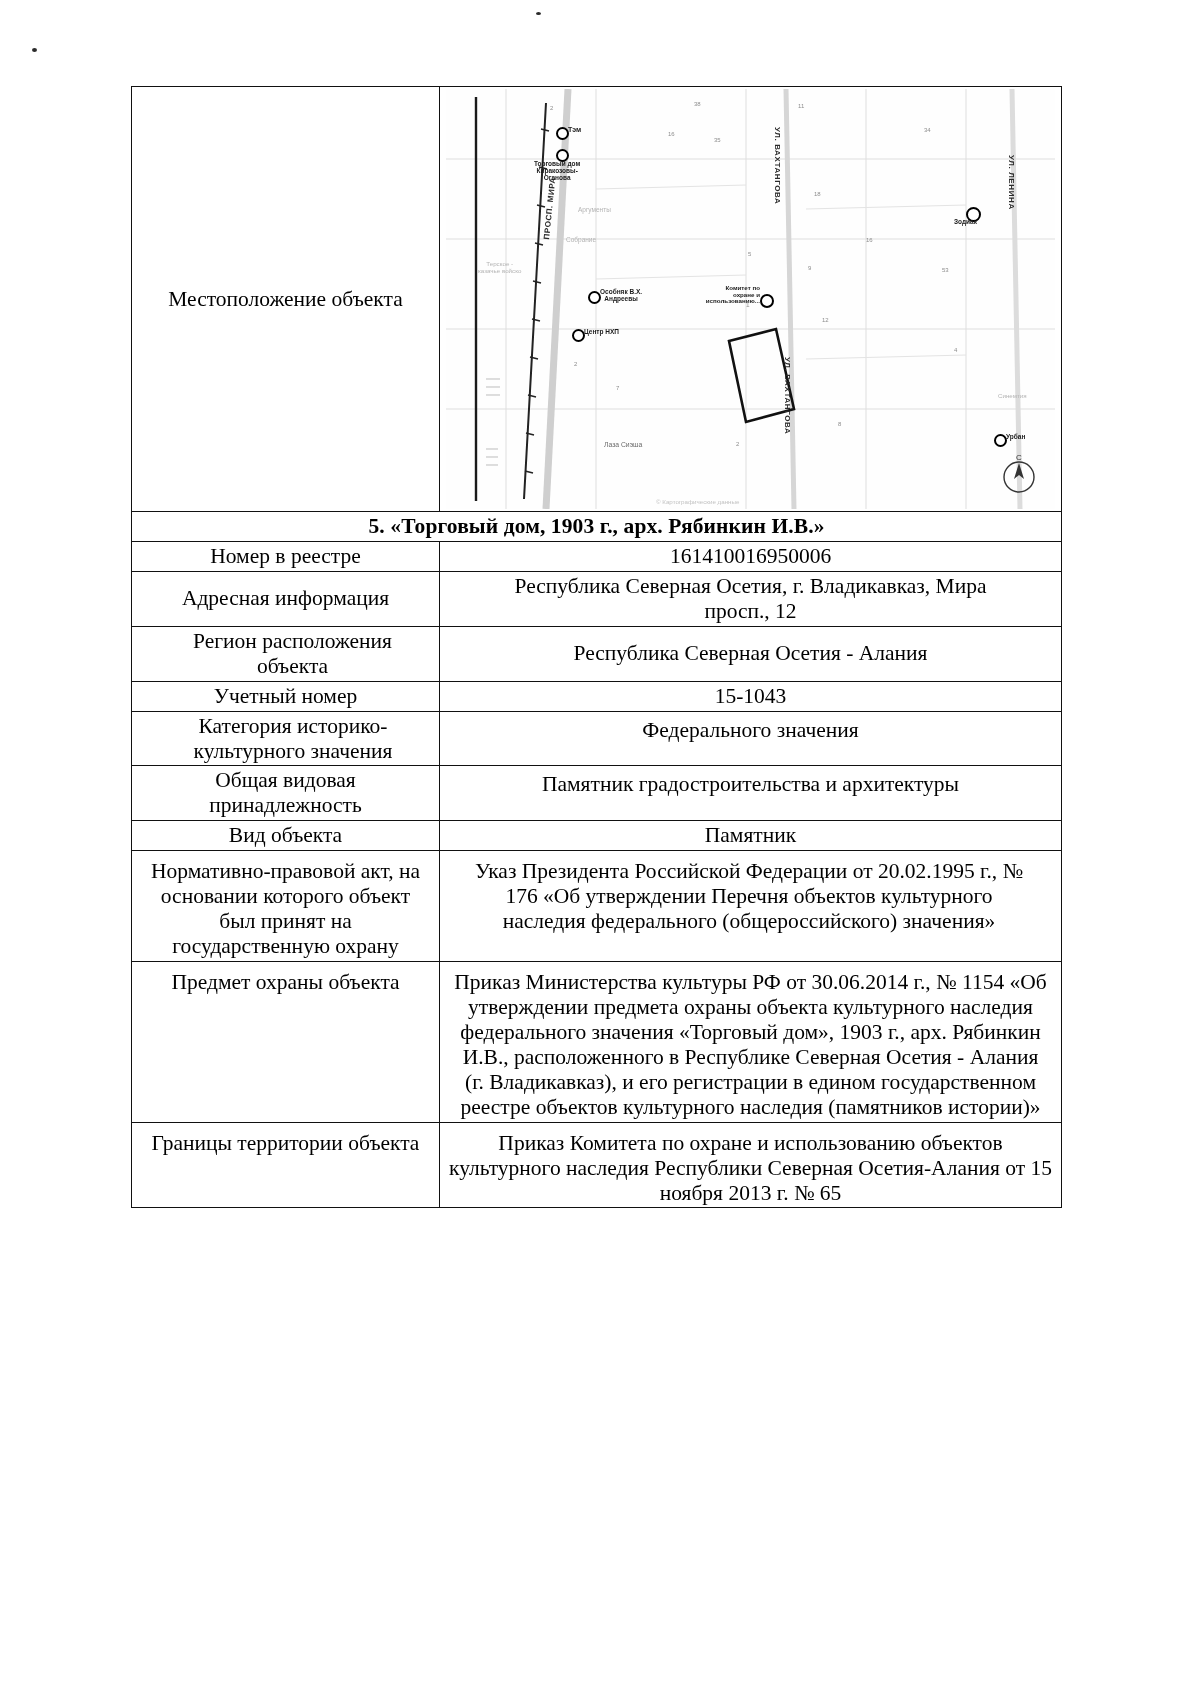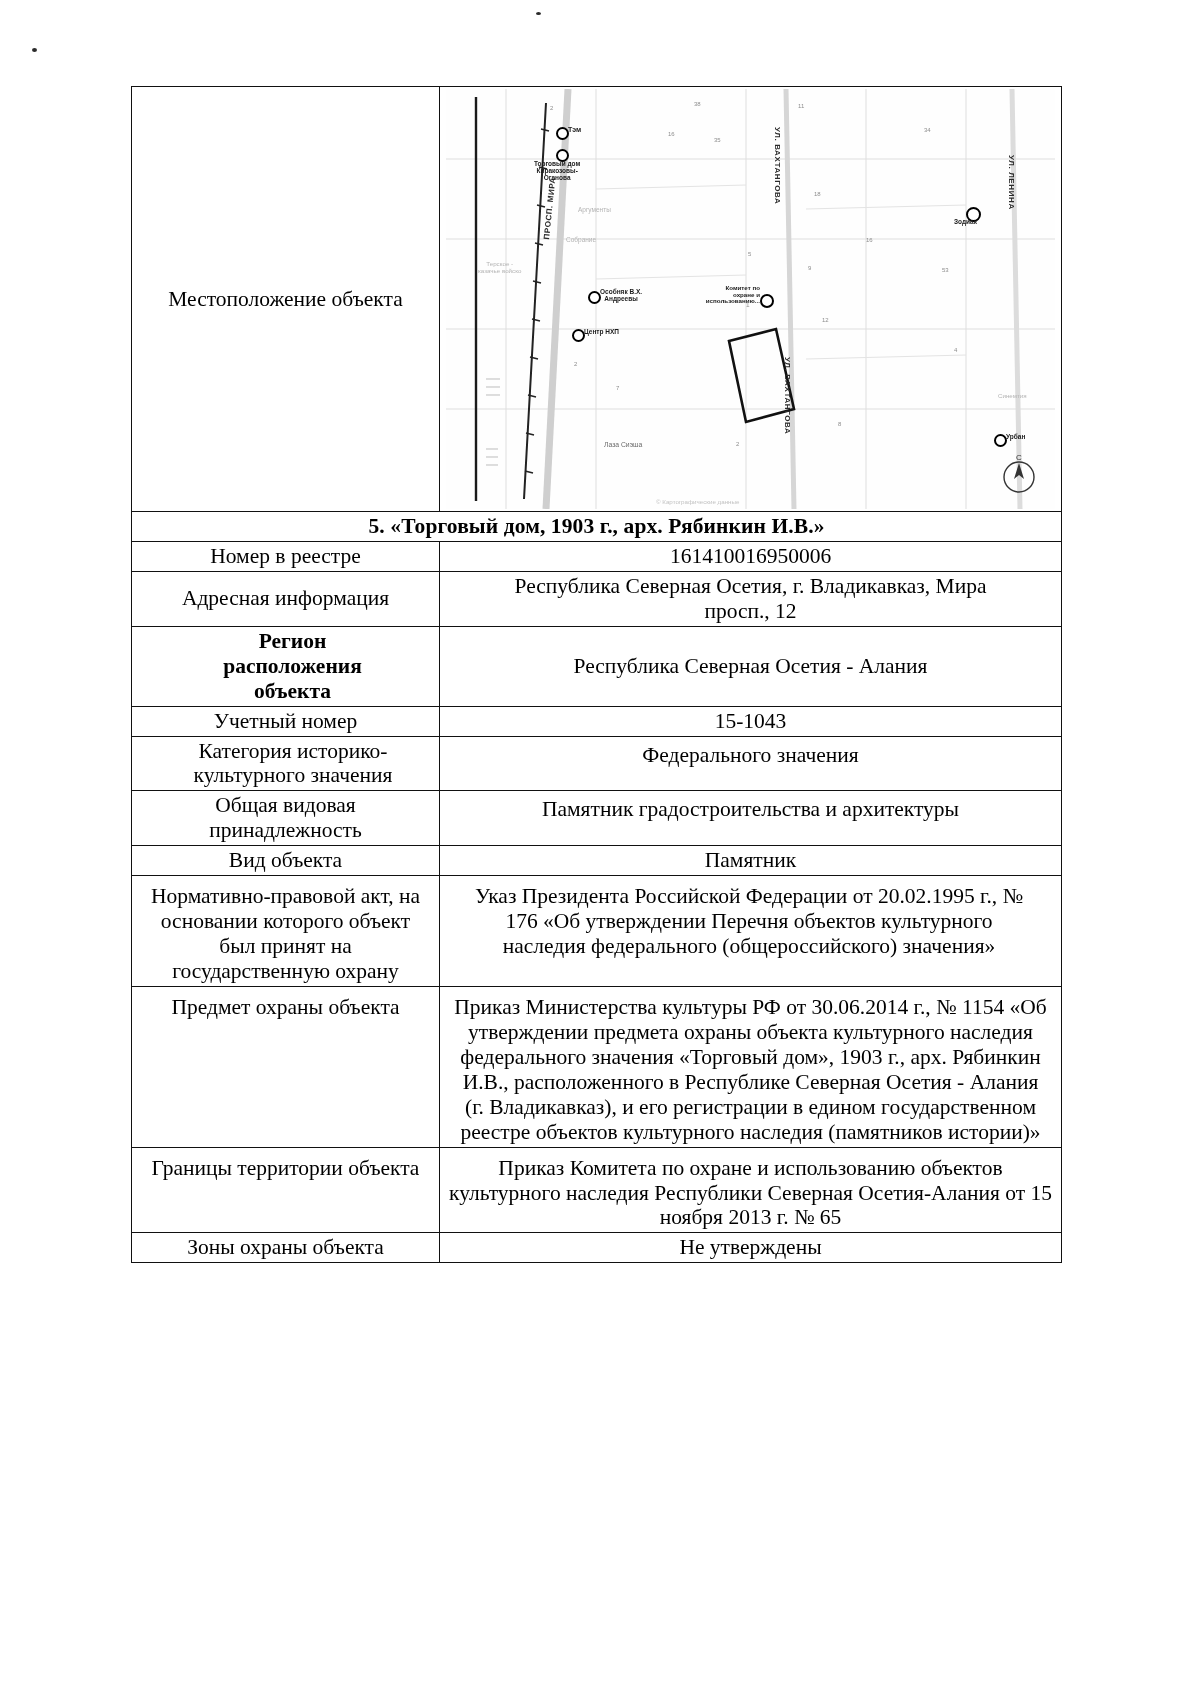--- a/index.html
+++ b/index.html
@@ -300,21 +300,21 @@
         <td>Номер в реестре</td>
         <td>161410016950006</td>
       </tr>
 
       <tr>
         <td class="para-label">Адресная информация</td>
         <td class="para" style="padding-left:70px;padding-right:70px;">Республика Северная Осетия, г. Владикавказ, Мира просп., 12</td>
       </tr>
 
       <tr>
-        <td class="para-label" style="padding-left:56px;padding-right:42px;font-weight:bold;">Регион расположения объекта</td>
+        <td class="para-label" style="padding-left:56px;padding-right:42px;">Регион расположения объекта</td>
         <td>Республика Северная Осетия - Алания</td>
       </tr>
 
       <tr>
         <td>Учетный номер</td>
         <td>15-1043</td>
       </tr>
 
       <tr>
         <td class="para-label" style="padding-left:22px;padding-right:7px;">Категория историко-культурного значения</td>
@@ -340,20 +340,16 @@
       <tr>
         <td class="para-label" style="vertical-align:top;padding-top:8px;">Предмет охраны объекта</td>
         <td class="para" style="padding-left:14px;padding-right:14px;vertical-align:top;padding-top:8px;">Приказ Министерства культуры РФ от 30.06.2014 г., № 1154 «Об утверждении предмета охраны объекта культурного наследия федерального значения «Торговый дом», 1903 г., арх. Рябинкин И.В., расположенного в Республике Северная Осетия - Алания (г. Владикавказ), и его регистрации в едином государственном реестре объектов культурного наследия (памятников истории)»</td>
       </tr>
 
       <tr>
         <td class="para-label" style="vertical-align:top;padding-top:8px;">Границы территории объекта</td>
         <td class="para" style="padding-left:8px;padding-right:8px;vertical-align:top;padding-top:8px;">Приказ Комитета по охране и использованию объектов культурного наследия Республики Северная Осетия-Алания от 15 ноября 2013 г. № 65</td>
       </tr>
 
-      <tr>
-        <td>Зоны охраны объекта</td>
-        <td>Не утверждены</td>
-      </tr>
 
     </tbody>
   </table>
 </div>
 
 </body></html>

